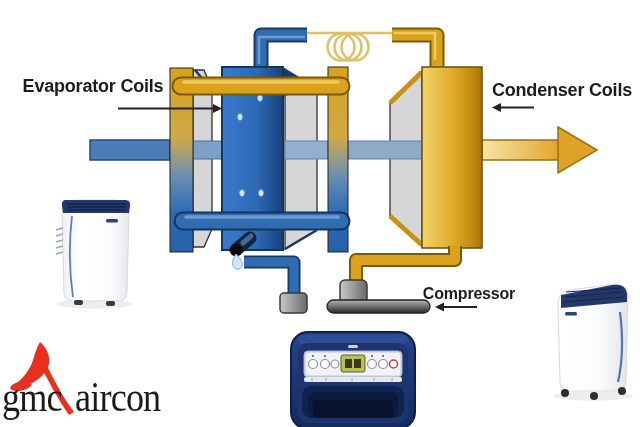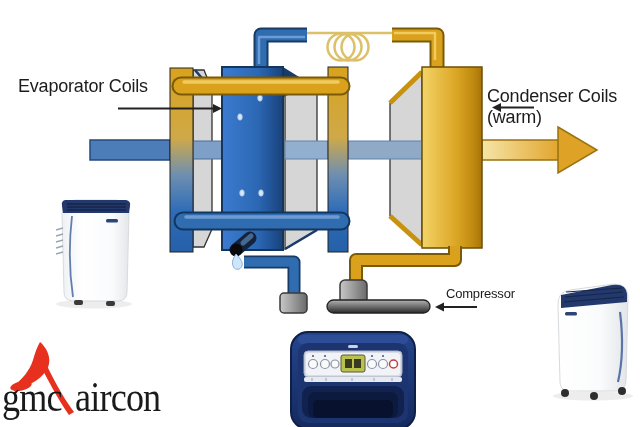--- a/index.html
+++ b/index.html
@@ -1,24 +1,24 @@
 <!DOCTYPE html>
 <html style="--background: #ffffff; --evaporator-blue: #2b67b2; --condenser-gold: #d9a11c; --panel-gray: #d6d6d6; --cool-air-blue: #4d7db8; --cool-air-light: #93afcf; --warm-air-gold: #dda226; --compressor-gray: #9a9a9a; --pipe-blue: #2f6cb0; --pipe-gold: #d9a11c; --label-text: #1c1c1c; --logo-red: #e8301e; --logo-text: #1a1a1a; --unit-navy: #23386b;"><head>
 <meta charset="utf-8">
 <style>
   html,body{margin:0;padding:0;background:#fff;}
   .stage{position:relative;width:640px;height:427px;background:var(--background,#ffffff);
          overflow:hidden;font-family:"Liberation Sans",sans-serif;}
   .abs{position:absolute;}
-  .dlabel{position:absolute;font-weight:normal;color:var(--label-text,#1c1c1c);
-          text-align:left;line-height:21px;font-size:18px;letter-spacing:-0.2px;}
+  .dlabel{position:absolute;font-weight:bold;color:var(--label-text,#1c1c1c);
+          text-align:center;line-height:21px;font-size:18px;letter-spacing:-0.2px;}
   .dlabel .l2{display:block;}
   .lbl-evap{left:18px;top:76px;width:150px;}
-  .lbl-cond{left:487px;top:86px;width:150px;}
-  .lbl-comp{left:446px;top:283px;width:94px;font-size:13px;}
+  .lbl-cond{left:487px;top:80px;width:150px;}
+  .lbl-comp{left:422px;top:283px;width:94px;font-size:16px;}
   .logo-text{position:absolute;left:2px;top:372px;font-family:"Liberation Serif",serif;
              font-size:43px;color:var(--logo-text,#1a1a1a);letter-spacing:-1px;
              transform:scaleX(0.84);transform-origin:left top;white-space:nowrap;}
   .logo-text .w1{margin-right:16px;}
   svg{display:block;}
 </style>
 </head>
 <body>
 
 <div class="stage">
@@ -163,21 +163,20 @@
       <polygon points="444,302.5 435,307 444,311.5" stroke="none"></polygon>
       <line x1="443" y1="307" x2="477" y2="307" stroke-width="1.8"></line>
     </g>
   </svg>
 
   <div class="dlabel lbl-evap">
     <span>Evaporator Coils</span>
   </div>
   <div class="dlabel lbl-cond">
     <span>Condenser Coils</span>
-    <span class="l2">(warm)</span>
   </div>
   <div class="dlabel lbl-comp">
     <span>Compressor</span>
   </div>
 
   <svg class="abs" style="left:48px;top:192px" width="92" height="118" viewBox="0 0 92 118">
     <defs>
       <linearGradient id="uBody1" x1="0" y1="0" x2="1" y2="0">
         <stop offset="0" stop-color="#eef1f4"></stop>
           <stop offset="0.3" stop-color="#ffffff"></stop>

